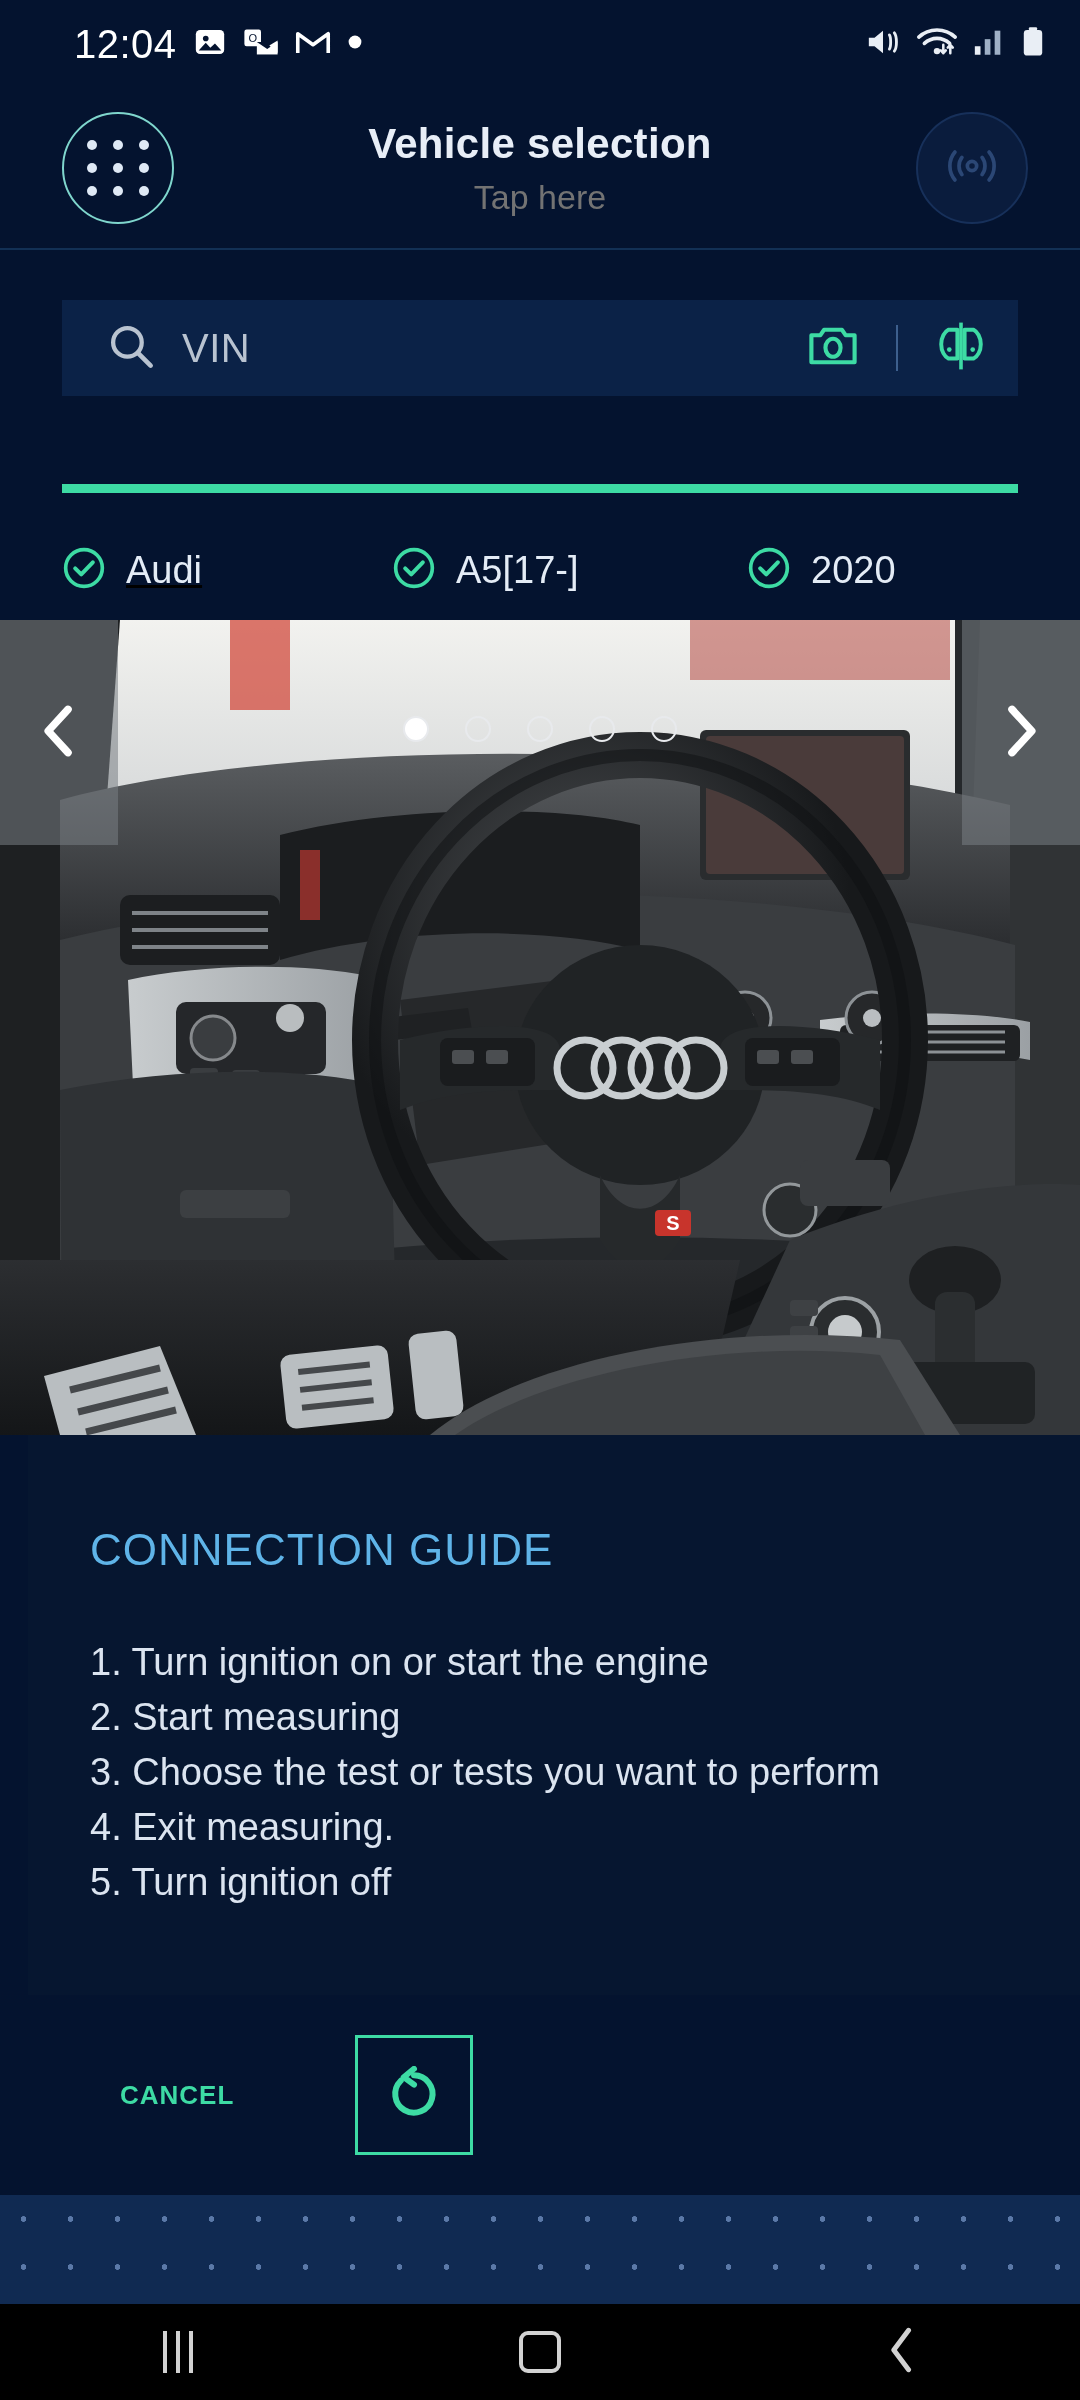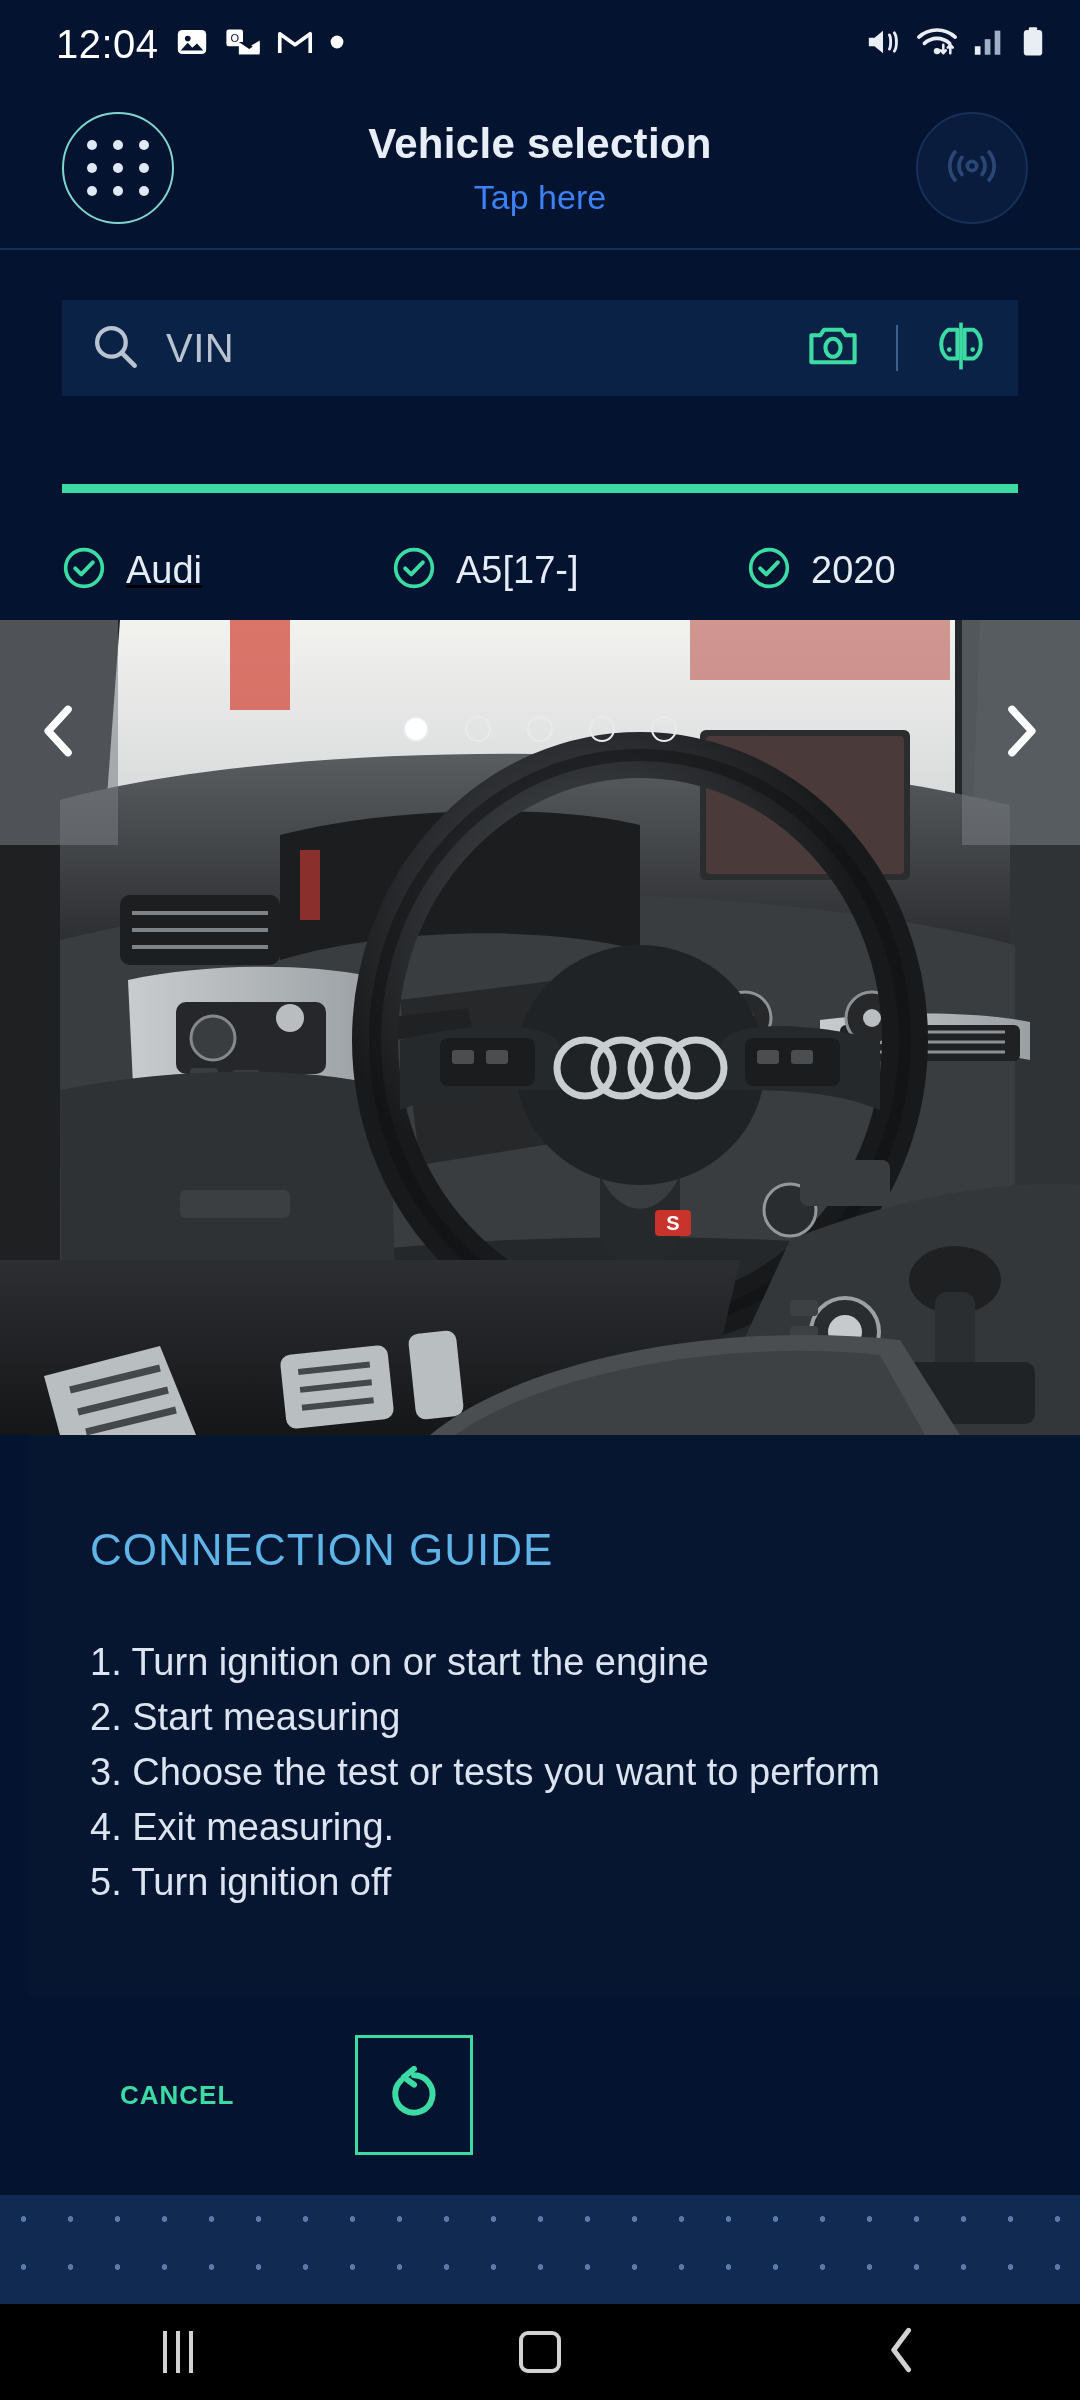--- a/index.html
+++ b/index.html
@@ -8,21 +8,21 @@
     background: #05122e;
     font-family: "Liberation Sans", sans-serif;
     overflow: hidden;
   }
   #app { position: relative; width: 1080px; height: 2400px; background: #04132f; }
 
   
   .statusbar {
     position: absolute; top: 0; left: 0; width: 1080px; height: 88px;
     display: flex; align-items: center; justify-content: space-between;
-    padding: 0 34px 0 56px;
+    padding: 0 34px 0 74px;
     background: #04132f;
   }
   .sb-left { display: flex; align-items: center; gap: 16px; }
   .sb-clock { color: #fff; font-size: 40px; letter-spacing: .5px; }
   .sb-right { display: flex; align-items: center; gap: 14px; }
   .sb-ico { display: block; }
 
   
   .header {
     position: absolute; top: 88px; left: 0; width: 1080px; height: 162px;
@@ -36,33 +36,33 @@
     border: 2px solid #7fd6cd;
     display: flex; align-items: center; justify-content: center;
   }
   .dot-grid { display: grid; grid-template-columns: repeat(3, 10px); gap: 13px 16px; }
   .dot-grid i { width: 10px; height: 10px; border-radius: 50%; background: #dfe9f5; display: block; }
   .head-center {
     position: absolute; left: 0; right: 0; top: 50%; transform: translateY(-50%);
     text-align: center; pointer-events: none;
   }
   .head-title { color: #e8eef7; font-size: 42px; font-weight: 600; letter-spacing: .3px; }
-  .head-sub { color: #3b82f6; font-size: 34px; margin-top: 10px; }
+  .head-sub { color: #737373; font-size: 34px; margin-top: 10px; }
   .conn-btn {
     position: absolute; right: 52px; top: 50%; transform: translateY(-50%);
     width: 112px; height: 112px; border-radius: 50%;
     border: 2px solid #17305a; background: #0a1c3d;
     display: flex; align-items: center; justify-content: center;
   }
 
   
   .searchwrap { position: absolute; top: 250px; left: 0; width: 1080px; height: 160px; background: #04132f; }
   .searchbar {
     position: absolute; left: 62px; top: 50px; width: 956px; height: 96px;
-    background: #0b2247; display: flex; align-items: center; padding: 0 30px 0 28px; gap: 26px;
+    background: #0b2247; display: flex; align-items: center; padding: 0 30px 0 44px; gap: 26px;
   }
   .search-ph { color: #b9c3d0; font-size: 40px; flex: 1; letter-spacing: .5px; }
   .sb-div { width: 2px; height: 46px; background: #3d5f8d; margin: 0 10px; }
 
   
   .progress {
     position: absolute; left: 62px; top: 484px; width: 956px; height: 9px;
     background: #3ddba4;
   }
   .chips {

